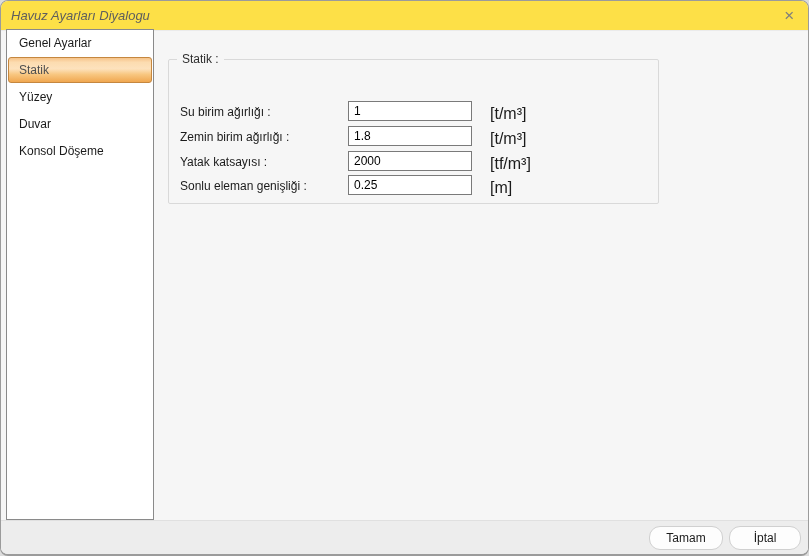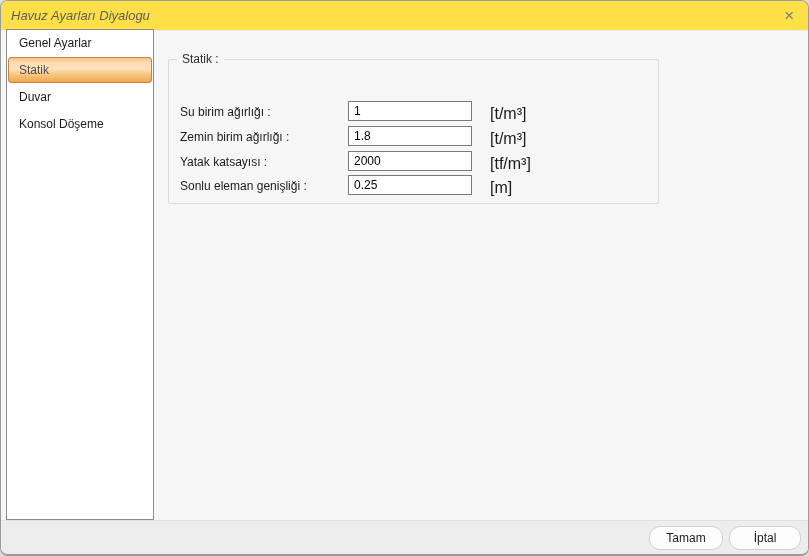--- a/index.html
+++ b/index.html
@@ -106,20 +106,21 @@
 <div class="dialog">
 
   <div class="titlebar">
     <div class="title-text">Havuz Ayarları Diyalogu</div>
     <div class="close-btn">×</div>
   </div>
 
   <div class="sidebar">
     <div class="side-item">Genel Ayarlar</div>
     <div class="side-item selected">Statik</div>
+    <div class="side-item">Yüzey</div>
     <div class="side-item">Duvar</div>
     <div class="side-item">Konsol Döşeme</div>
   </div>
 
   <div class="groupbox">
     <div class="group-legend">Statik :</div>
 
 
     <div class="row" style="top:41px; height:20px;">
       <div class="row-label" style="top:4px;">Su birim ağırlığı :</div>

